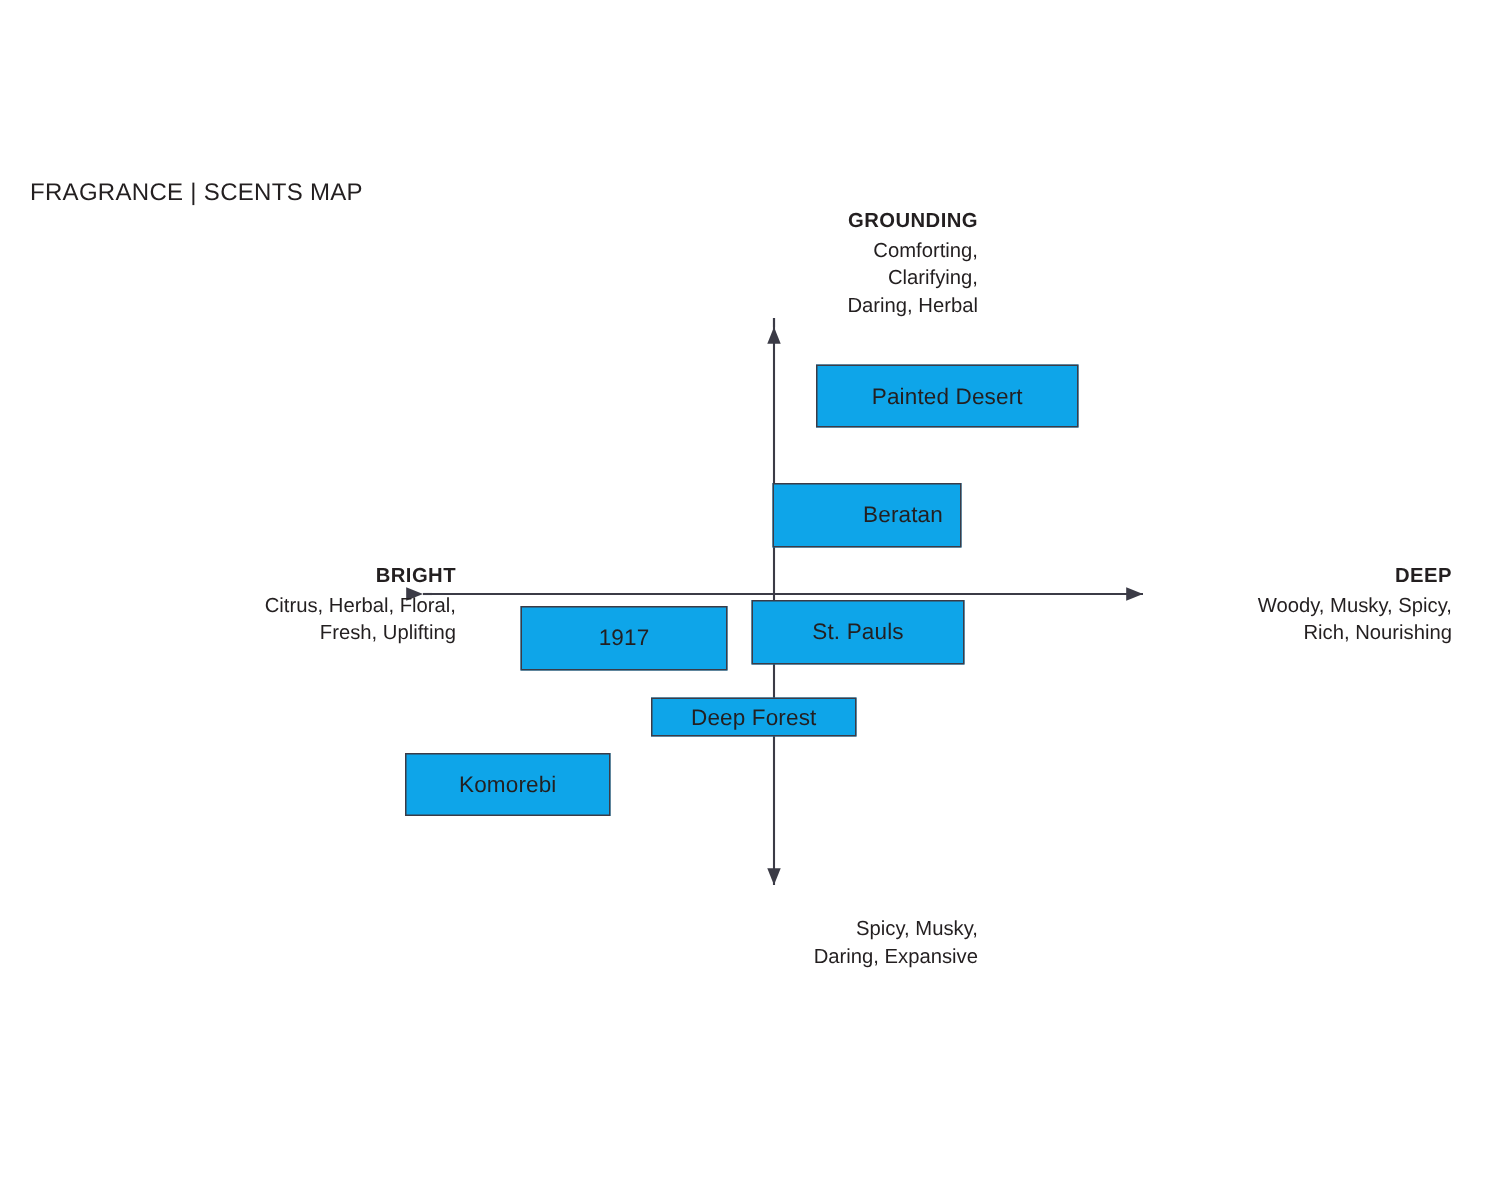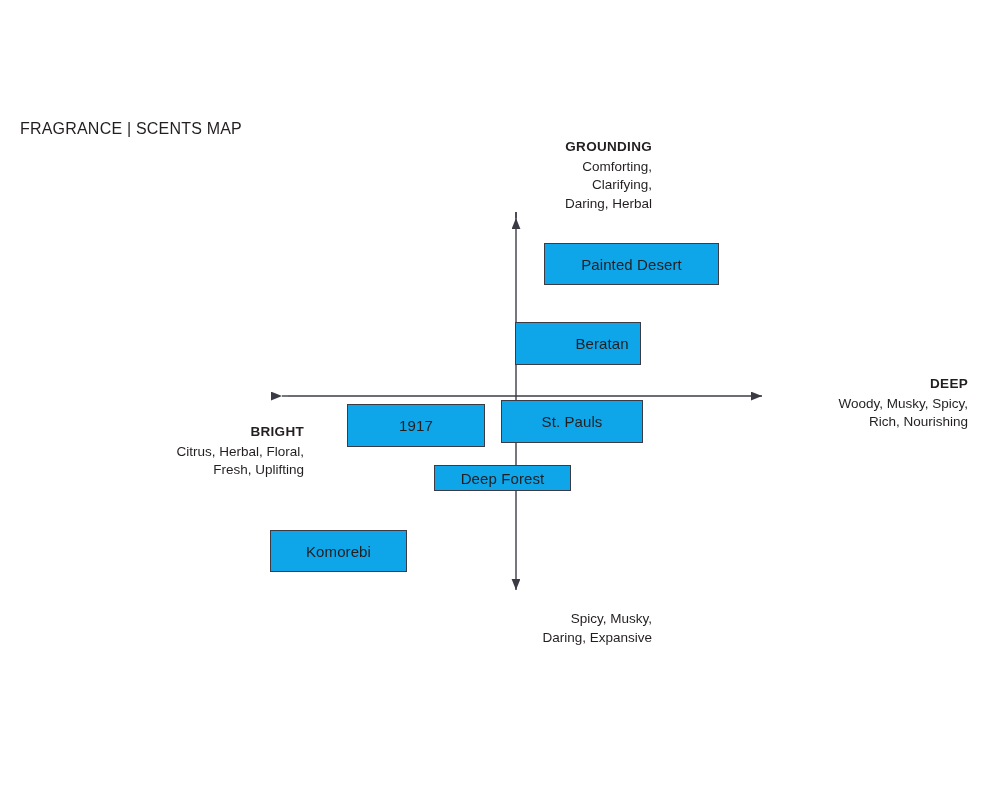--- a/index.html
+++ b/index.html
@@ -71,21 +71,20 @@
   }
   #pole-bottom {
     left: 380px;
     top: 610px;
     width: 272px;
   }
   #pole-left {
     left: 36px;
     top: 375px;
     width: 268px;
-    margin-top: 48px;
   }
   #pole-right {
     left: 700px;
     top: 375px;
     width: 268px;
   }
 
   
   .node {
     position: absolute;
@@ -158,17 +157,17 @@
   </div>
 
   <div class="node" style="left:347px; top:404px; width:138px; height:43px;">
     <span>1917</span>
   </div>
 
   <div class="node" style="left:434px; top:465px; width:137px; height:26px;">
     <span>Deep Forest</span>
   </div>
 
-  <div class="node" style="left:270px; top:502px; width:137px; height:42px;margin-top:28px;">
+  <div class="node" style="left:270px; top:502px; width:137px; height:42px;">
     <span>Komorebi</span>
   </div>
 
 </div>
 
 </body></html>

